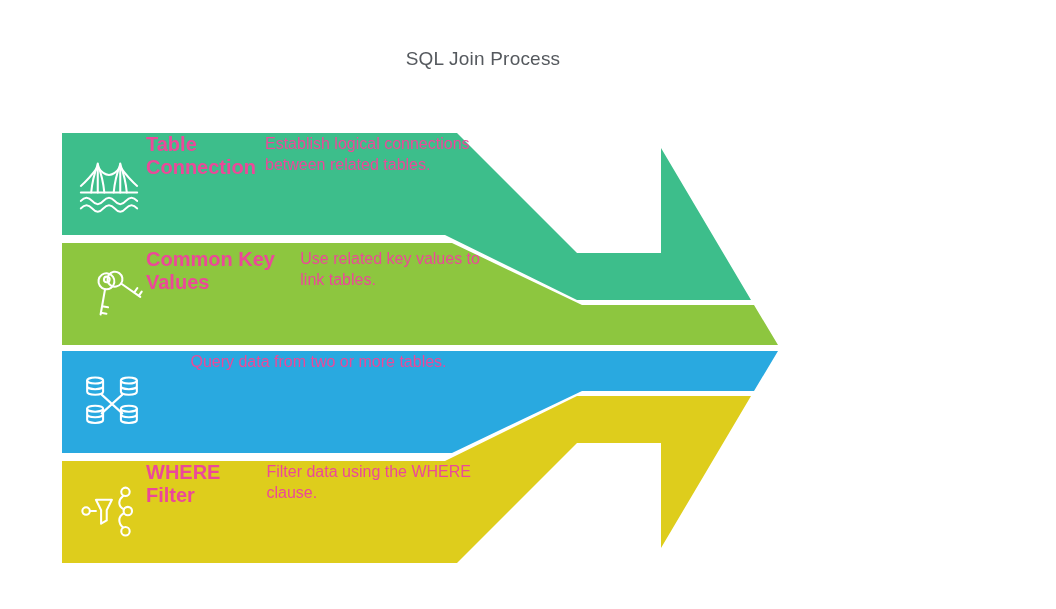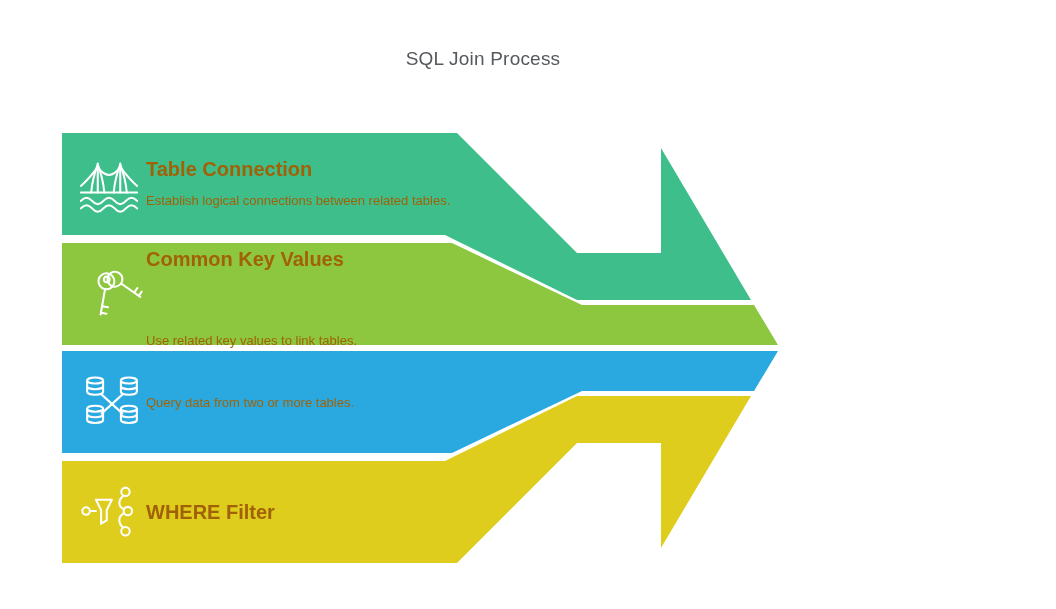--- a/index.html
+++ b/index.html
@@ -7,24 +7,24 @@
          font-family:"Liberation Sans", sans-serif; }
 
   .canvas { position:absolute; inset:0; }
 
   .title { position:absolute; top:48px; left:0; width:966px; text-align:center;
            font-size:19px; color:#55595e; letter-spacing:.2px; }
 
   .shape-layer { position:absolute; left:0; top:0; }
 
   .band { position:absolute; left:146px; width:345px; height:103px;
-          display:flex; flex-direction:column; justify-content:center; gap:9px;
-          color:#a16207; }
+          display:flex; flex-direction:row; justify-content:center; gap:9px;
+          color:#ec4899; }
   .band .h { font-size:20px; font-weight:bold; line-height:1.15; }
-  .band .d { font-size:13px; line-height:21px; }
+  .band .d { font-size:16px; line-height:21px; }
   .band-1 { top:133px; } .band-2 { top:248px;justify-content:space-between; } .band-3 { top:351px; } .band-4 { top:461px; }
 
   .icon { position:absolute; width:60px; height:60px; }
   .icon svg { width:100%; height:100%; display:block; }
   .icon path, .icon circle, .icon ellipse, .icon line {
      fill:none; stroke:#ffffff; stroke-width:2.2; stroke-linecap:round; stroke-linejoin:round; }
   .icon-1 { left:79px;  top:155px; }
   .icon-2 { left:84px;  top:267px; }
   .icon-3 { left:82px;  top:374px; }
   .icon-4 { left:80px;  top:482px; }
@@ -103,16 +103,17 @@
       <path d="M10.5 31 H17"></path>
       <path d="M17 19 L34 19 L28.5 30 L28.5 41 L22.5 44.5 L22.5 30 Z"></path>
       <path d="M46 15 C40.5 19.5 40.5 25.5 46.5 29 M46.5 33.5 C40.5 37 40.5 44 46 48.5"></path>
       <circle cx="48.5" cy="10.5" r="4.5"></circle>
       <circle cx="51" cy="31" r="4.5"></circle>
       <circle cx="48.5" cy="52.5" r="4.5"></circle>
     </svg>
   </div>
   <div class="band band-4">
     <div class="h">WHERE Filter</div>
+    <div class="d">Filter data using the WHERE clause.</div>
   </div>
 
 
 </div>
 
 </body></html>

